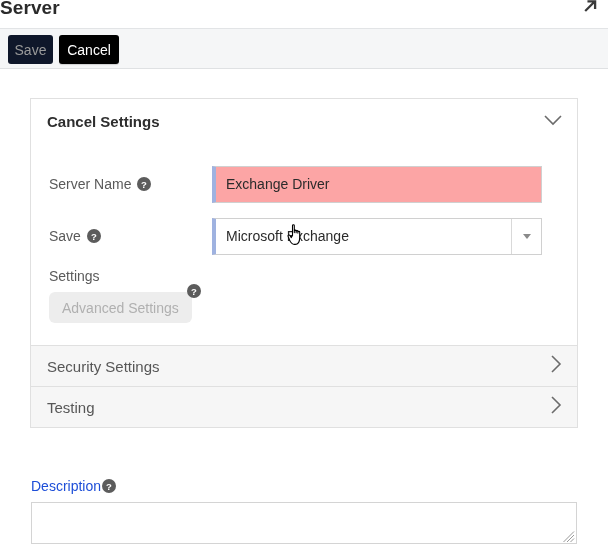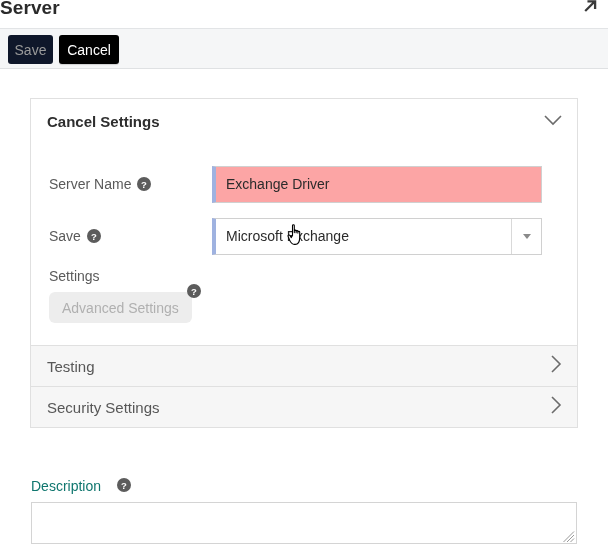--- a/index.html
+++ b/index.html
@@ -259,24 +259,24 @@
 
   
   .desc-block {
     position: absolute;
     left: 31px;
     top: 478px;
     width: 546px;
   }
   .desc-label {
     font-size: 14px;
-    color: #0f766e;
-    display: flex;
-    align-items: flex-start;
-    gap: 16px;
+    color: #1d4ed8;
+    display: flex;
+    align-items: center;
+    gap: 1px;
     margin-bottom: 8px;
   }
   .desc-input {
     width: 546px;
     height: 42px;
     box-sizing: border-box;
     border: 1px solid #d4d4d4;
     background: #ffffff;
     font-size: 14px;
     font-family: "Liberation Sans", sans-serif;
@@ -380,30 +380,30 @@
               <text x="7" y="10.6" font-size="9.5" font-family="Liberation Sans, sans-serif" font-weight="bold" fill="#ffffff" text-anchor="middle">?</text>
             </svg>
           </span>
         </div>
       </div>
 
     </div>
   </div>
 
   <div class="collapsed-section">
-    <span class="sec-title">Testing</span>
+    <span class="sec-title">Security Settings</span>
     <span class="chev">
       <svg width="13" height="20" viewBox="0 0 13 20">
         <path d="M2 2 L10 10 L2 18" stroke="#6b6b6b" stroke-width="1.6" fill="none"></path>
       </svg>
     </span>
   </div>
 
   <div class="collapsed-section">
-    <span class="sec-title">Security Settings</span>
+    <span class="sec-title">Testing</span>
     <span class="chev">
       <svg width="13" height="20" viewBox="0 0 13 20">
         <path d="M2 2 L10 10 L2 18" stroke="#6b6b6b" stroke-width="1.6" fill="none"></path>
       </svg>
     </span>
   </div>
 
 </div>
 
 <div class="desc-block">

